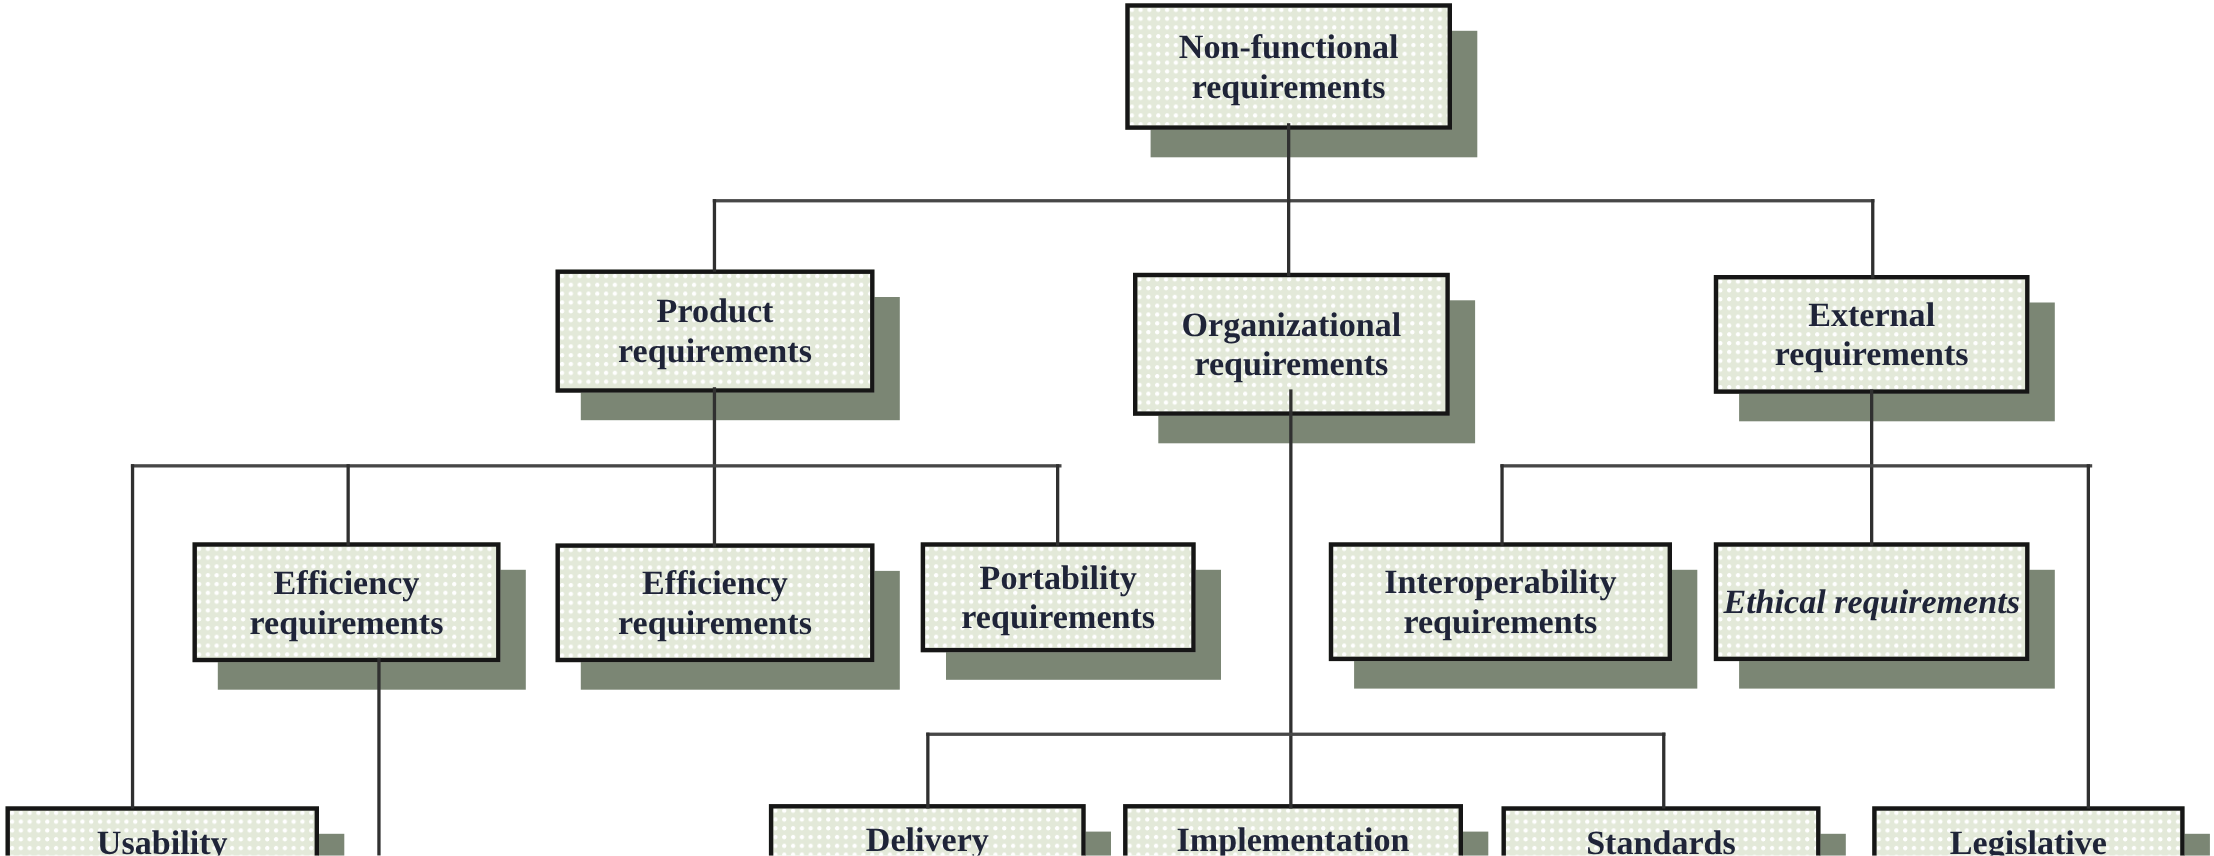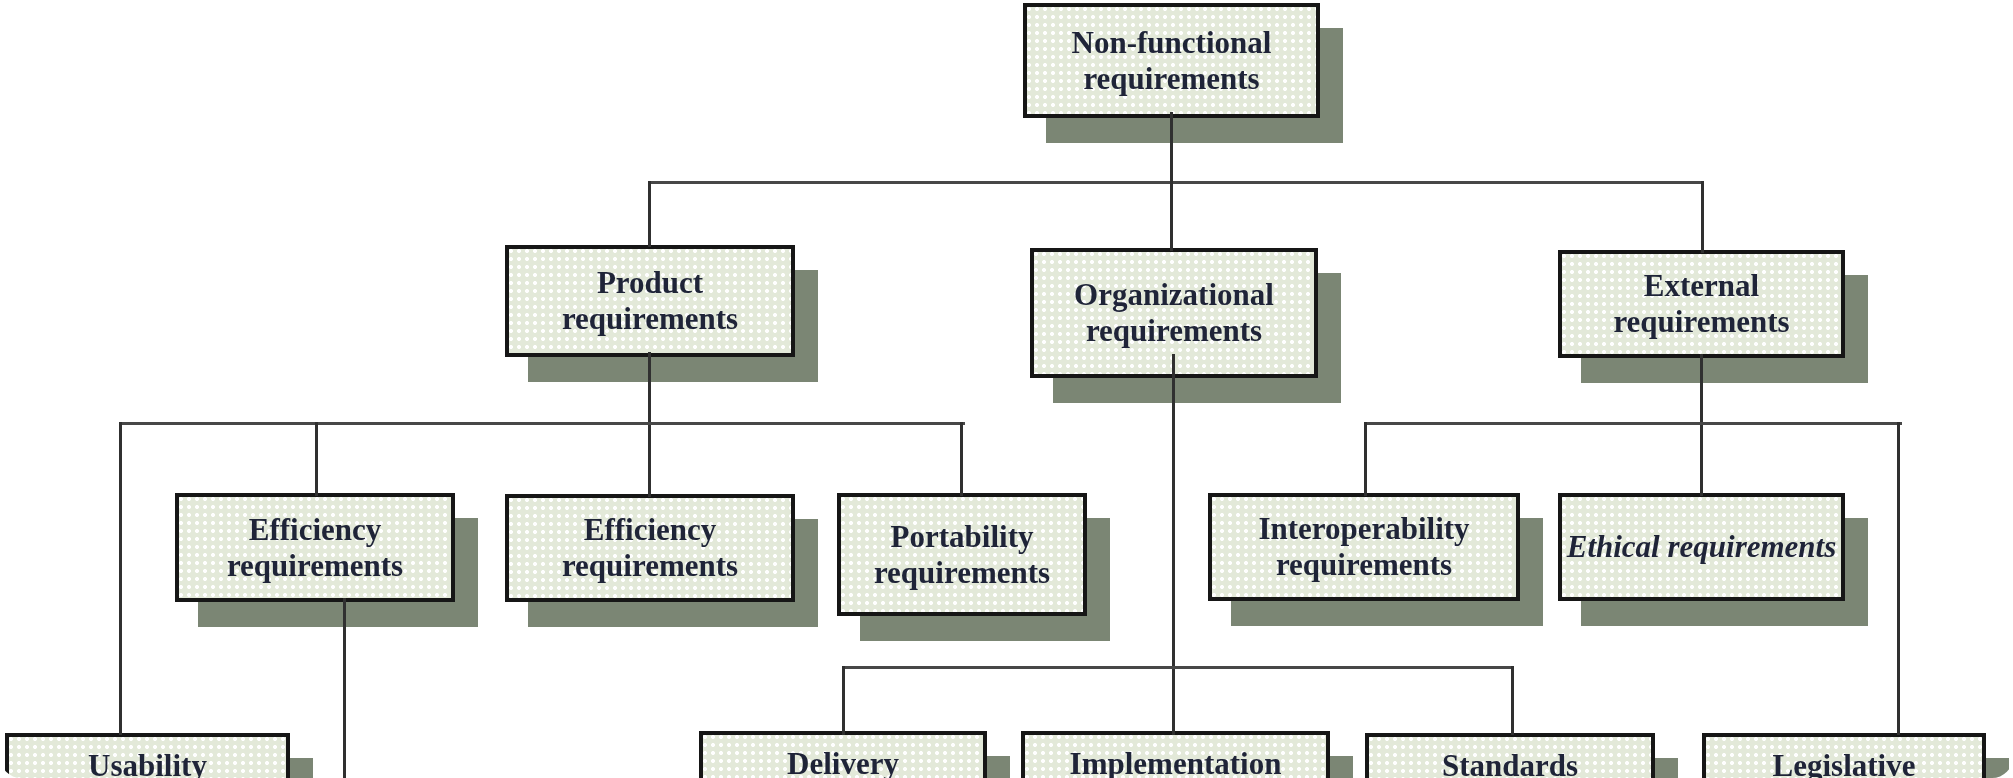--- a/index.html
+++ b/index.html
@@ -2,21 +2,20 @@
 <html><head>
 <meta charset="utf-8">
 <style>
   html,body{margin:0;padding:0;background:#ffffff;}
   #canvas{
     position:relative;
     width:2013px;height:778px;
     overflow:hidden;
     background:#ffffff;
     font-family:"Liberation Serif", serif;
-    border-radius:21px;
   }
   .node{
     position:absolute;
     box-sizing:border-box;
     border:4px solid #161616;
     background-color:#e3e9d9;
     background-image:radial-gradient(circle at 2px 2px, #ffffff 1.6px, rgba(255,255,255,0) 2.3px);
     background-size:8px 8px;
     box-shadow:23px 25px 0 #7b8674;
     display:flex;
@@ -45,21 +44,21 @@
   .line.h{height:3px;background:#474747;}
   .line.v{width:3px;background:#303030;}
 
   
   #n-nonfunctional   {left:1023px; top:3px;   width:297px; height:115px;}
   #n-product         {left:505px;  top:245px; width:290px; height:112px;}
   #n-organizational  {left:1030px; top:248px; width:288px; height:130px;}
   #n-external        {left:1558px; top:250px; width:287px; height:108px;align-items:center;}
   #n-efficiency      {left:175px;  top:493px; width:280px; height:109px;}
   #n-reliability     {left:505px;  top:494px; width:290px; height:108px;}
-  #n-portability     {left:837px;  top:493px; width:250px; height:123px;}
+  #n-portability     {left:837px;  top:493px; width:250px; height:100px;}
   #n-interoperability{left:1208px; top:493px; width:312px; height:108px;}
   #n-ethical         {left:1558px; top:493px; width:287px; height:108px;font-style:italic;}
   #n-usability       {left:5px;    top:733px; width:285px; height:110px;}
   #n-delivery        {left:699px;  top:731px; width:288px; height:110px;}
   #n-implementation  {left:1021px; top:731px; width:309px; height:110px;}
   #n-standards       {left:1365px; top:733px; width:290px; height:110px;}
   #n-legislative     {left:1702px; top:733px; width:284px; height:110px;}
 
   
   #l-root-stem        {left:1170px; top:112px; height:72px;}

